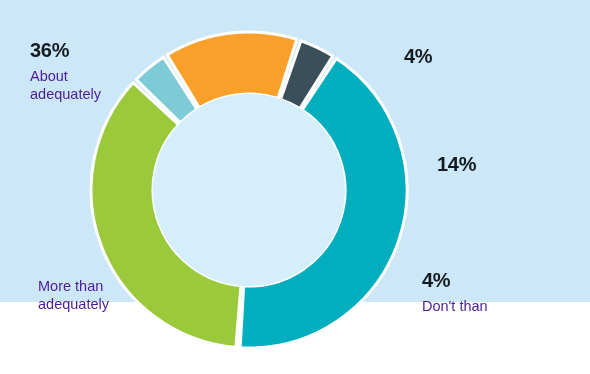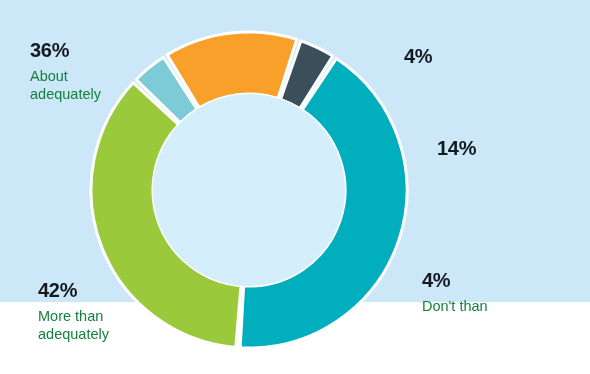--- a/index.html
+++ b/index.html
@@ -36,26 +36,26 @@
     font-size: 20px;
     letter-spacing: -0.3px;
     display: block;
     margin-bottom: 6px;
     color: #141b20;
   }
   .callout .lbl {
     font-size: 14.5px;
     font-weight: normal;
     display: block;
-    color: #15803d;
+    color: #4c1d95;
     white-space: pre-line;
   }
   #callout-about-adequately { left: 30px; top: 38px; }
   #callout-not-at-all       { left: 404px; top: 44px; }
-  #callout-not-adequately   { left: 437px; top: 136px; }
+  #callout-not-adequately   { left: 437px; top: 152px; }
   #callout-dont-know        { left: 422px; top: 268px; }
   #callout-more-than-adequately { left: 38px; top: 278px; }
 </style>
 </head>
 <body>
 
 <div id="chart-root" style="background: rgb(203, 231, 248);">
 
   <svg id="donut-svg" viewBox="0 0 590 374">
     <g id="donut-slices">
@@ -81,18 +81,17 @@
   <div class="callout" id="callout-not-adequately">
     <span class="pct">14%</span>
   </div>
 
   <div class="callout" id="callout-dont-know">
     <span class="pct">4%</span>
     <span class="lbl">Don't than</span>
   </div>
 
   <div class="callout" id="callout-more-than-adequately">
-    <span class="pct">42%</span>
     <span class="lbl">More than
 adequately</span>
   </div>
 
 </div>
 
 </body></html>

